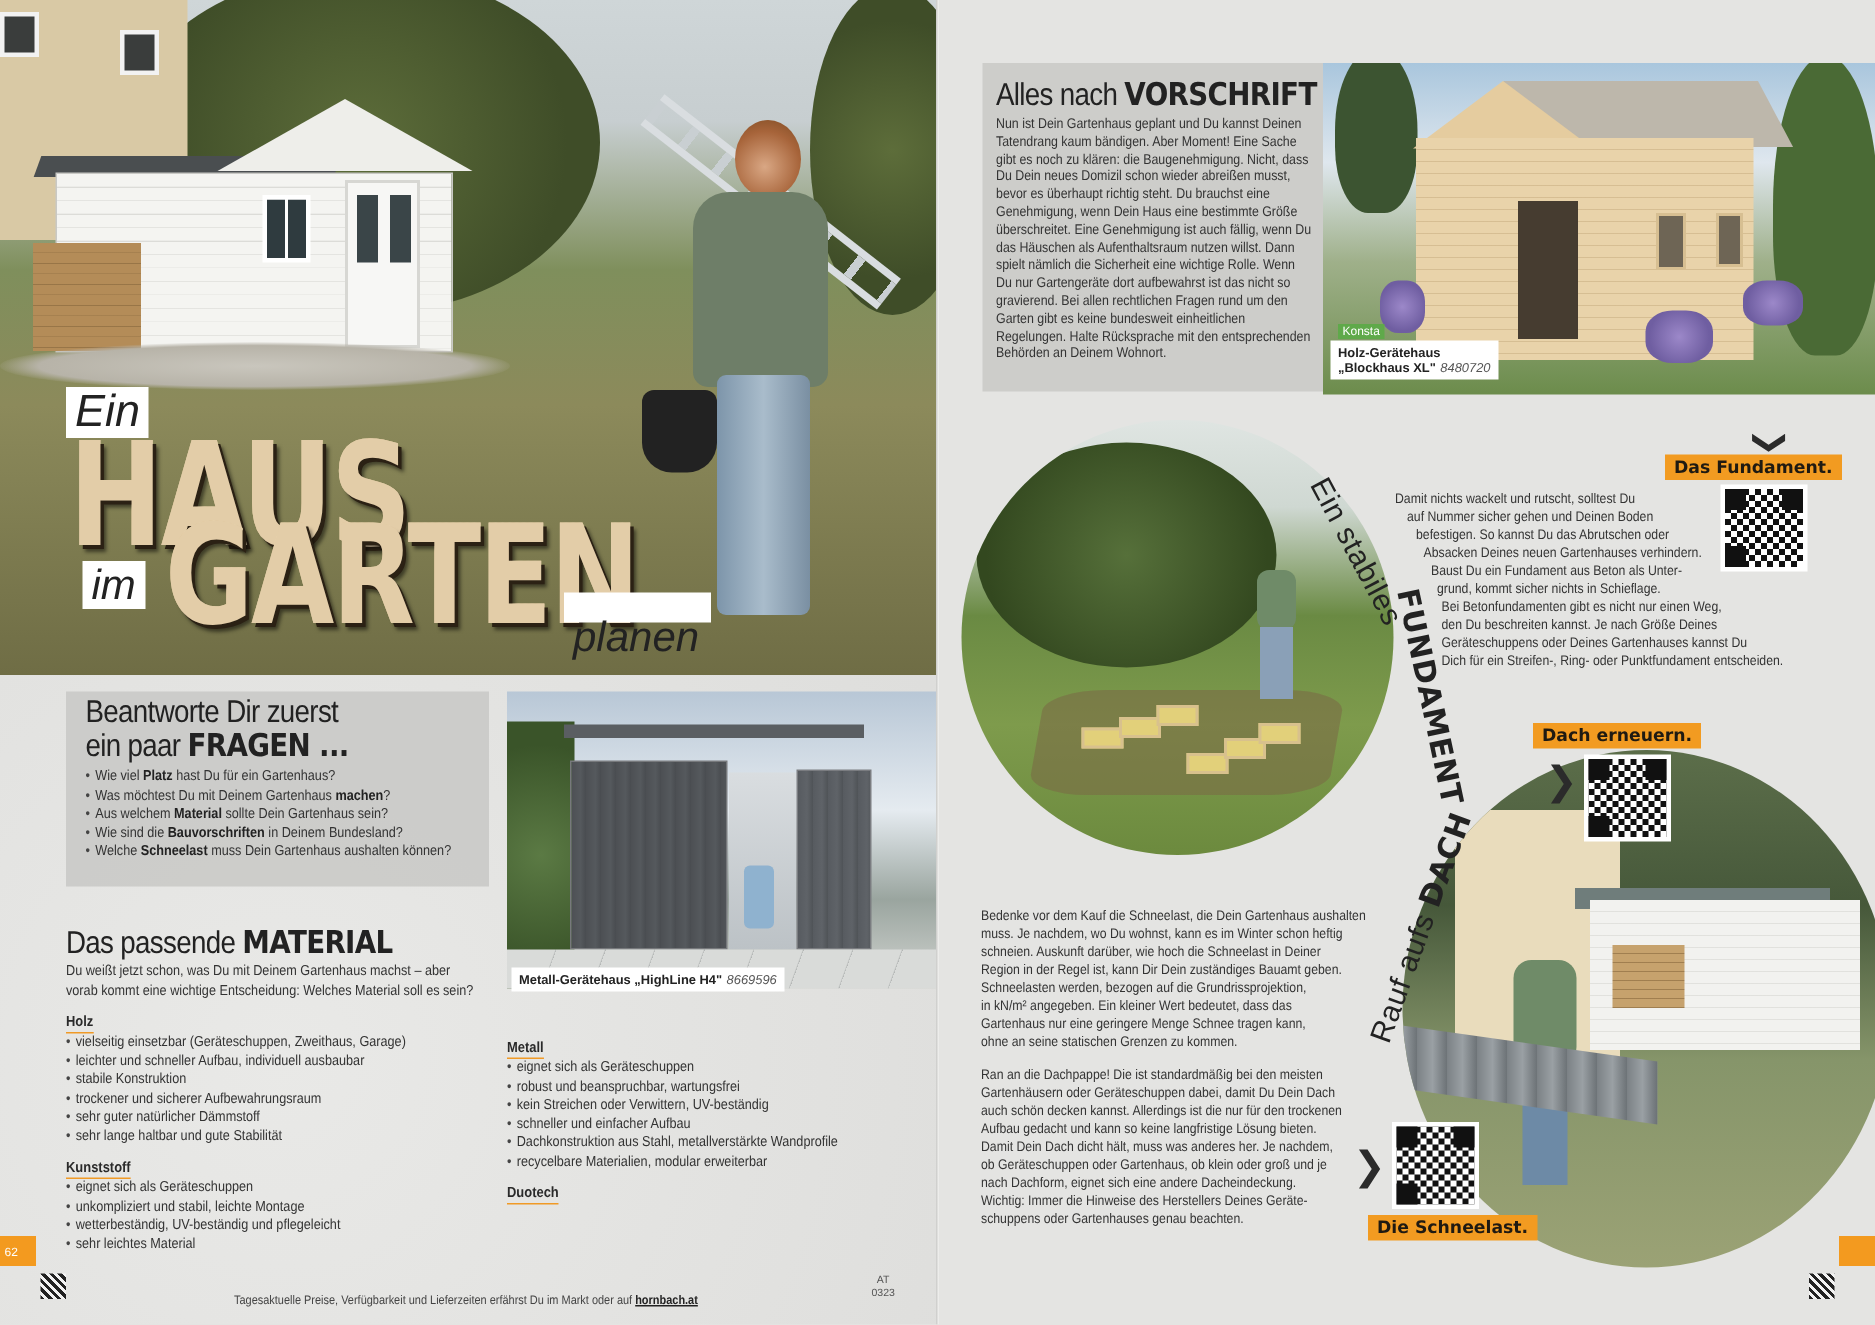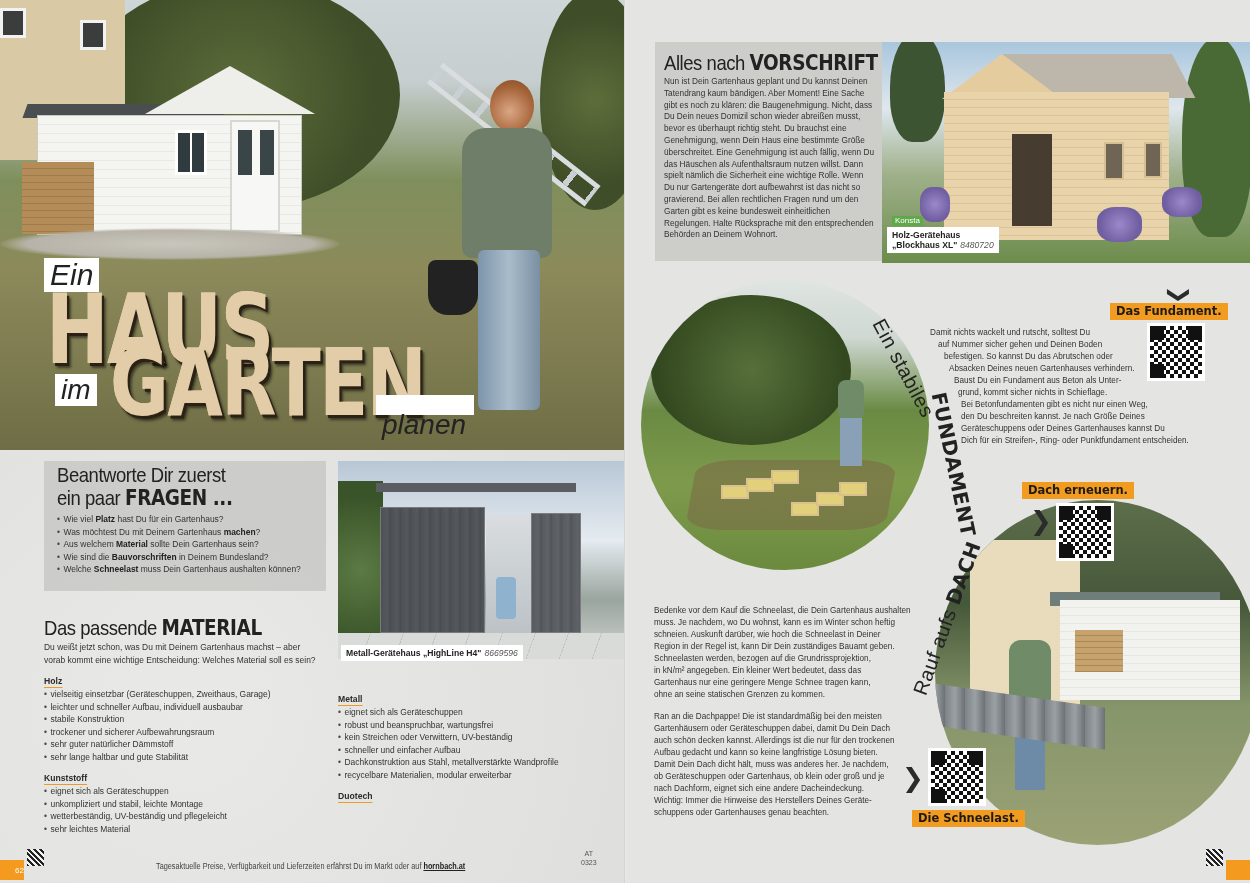--- a/index.html
+++ b/index.html
@@ -83,21 +83,21 @@
   .metal-photo .m-open::after { content: ""; position: absolute; left: 10px; top: 62px; width: 20px; height: 42px; background: #8fb2cf; border-radius: 4px; }
   .metal-photo .m-door { position: absolute; left: 155px; top: 30px; width: 50px; height: 120px; background: repeating-linear-gradient(90deg, #575b60 0, #5f6368 6px, #4f5357 10px); border: 1px solid #7a7c80; }
   .metal-photo .patio { position: absolute; left: 0; top: 172px; width: 287px; height: 26px; background: repeating-linear-gradient(110deg, #d9dbd9 0, #d9dbd9 30px, #b3b6b5 31px); }
   .caption { position: absolute; background: #fff; padding: 3px 5px; font-size: 8.6px; line-height: 10px; font-weight: bold; color: #222; white-space: nowrap; }
   .caption .art { font-weight: normal; font-style: italic; color: #555; margin-left: 3px; }
   .caption-metal { left: 341px; top: 645px; }
 
   .metall-col { position: absolute; left: 338px; top: 667px; width: 290px; margin-top: 21px; }
 
   
-  .footer-tab { position: absolute; top: 860px; width: 24px; height: 20px; background: #f39a1f; color: #fff; font-size: 8px; padding: 6px 0 0 3px; text-align: right; }
+  .footer-tab { position: absolute; top: 824px; width: 24px; height: 20px; background: #f39a1f; color: #fff; font-size: 8px; padding: 6px 0 0 3px; }
   .footer-left-tab { left: 0; }
   .footer-right-tab { left: 1226px; padding-left: 40px; }
   .logo-mark { position: absolute; top: 849px; width: 17px; height: 17px;
     background: repeating-linear-gradient(45deg, #222 0, #222 2px, #f2f2f2 2px, #f2f2f2 4px); }
   .logo-left { left: 27px; }
   .logo-right { left: 1206px; }
   .footer-note { position: absolute; left: 156px; top: 861px; font-size: 8.3px; color: #444; white-space: nowrap; transform: scaleX(0.88); transform-origin: left; }
   .footer-note a { color: #222; font-weight: bold; text-decoration: underline; }
   .region-code { position: absolute; left: 581px; top: 849px; font-size: 7px; line-height: 9px; color: #555; text-align: center; }
 

